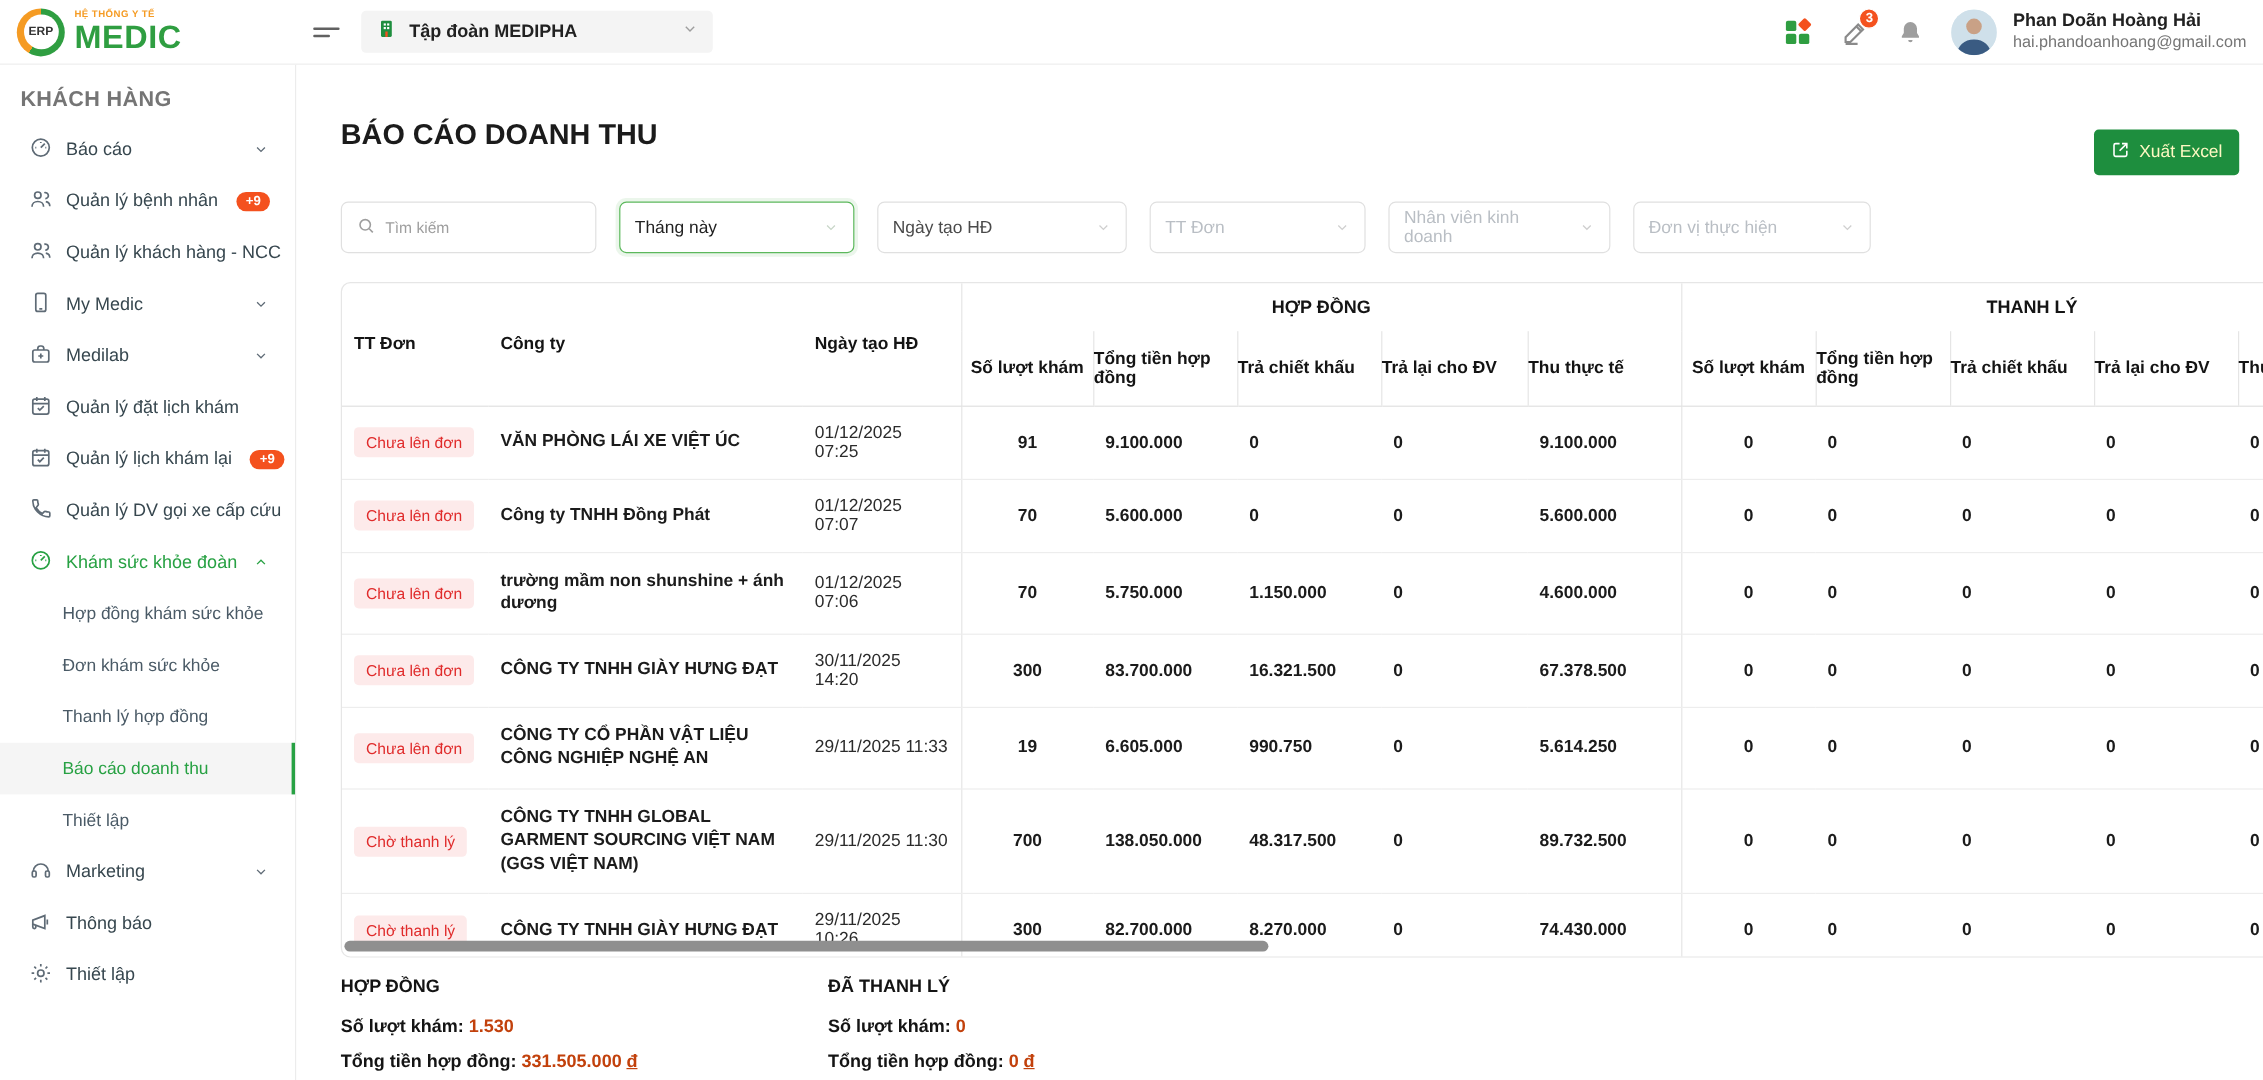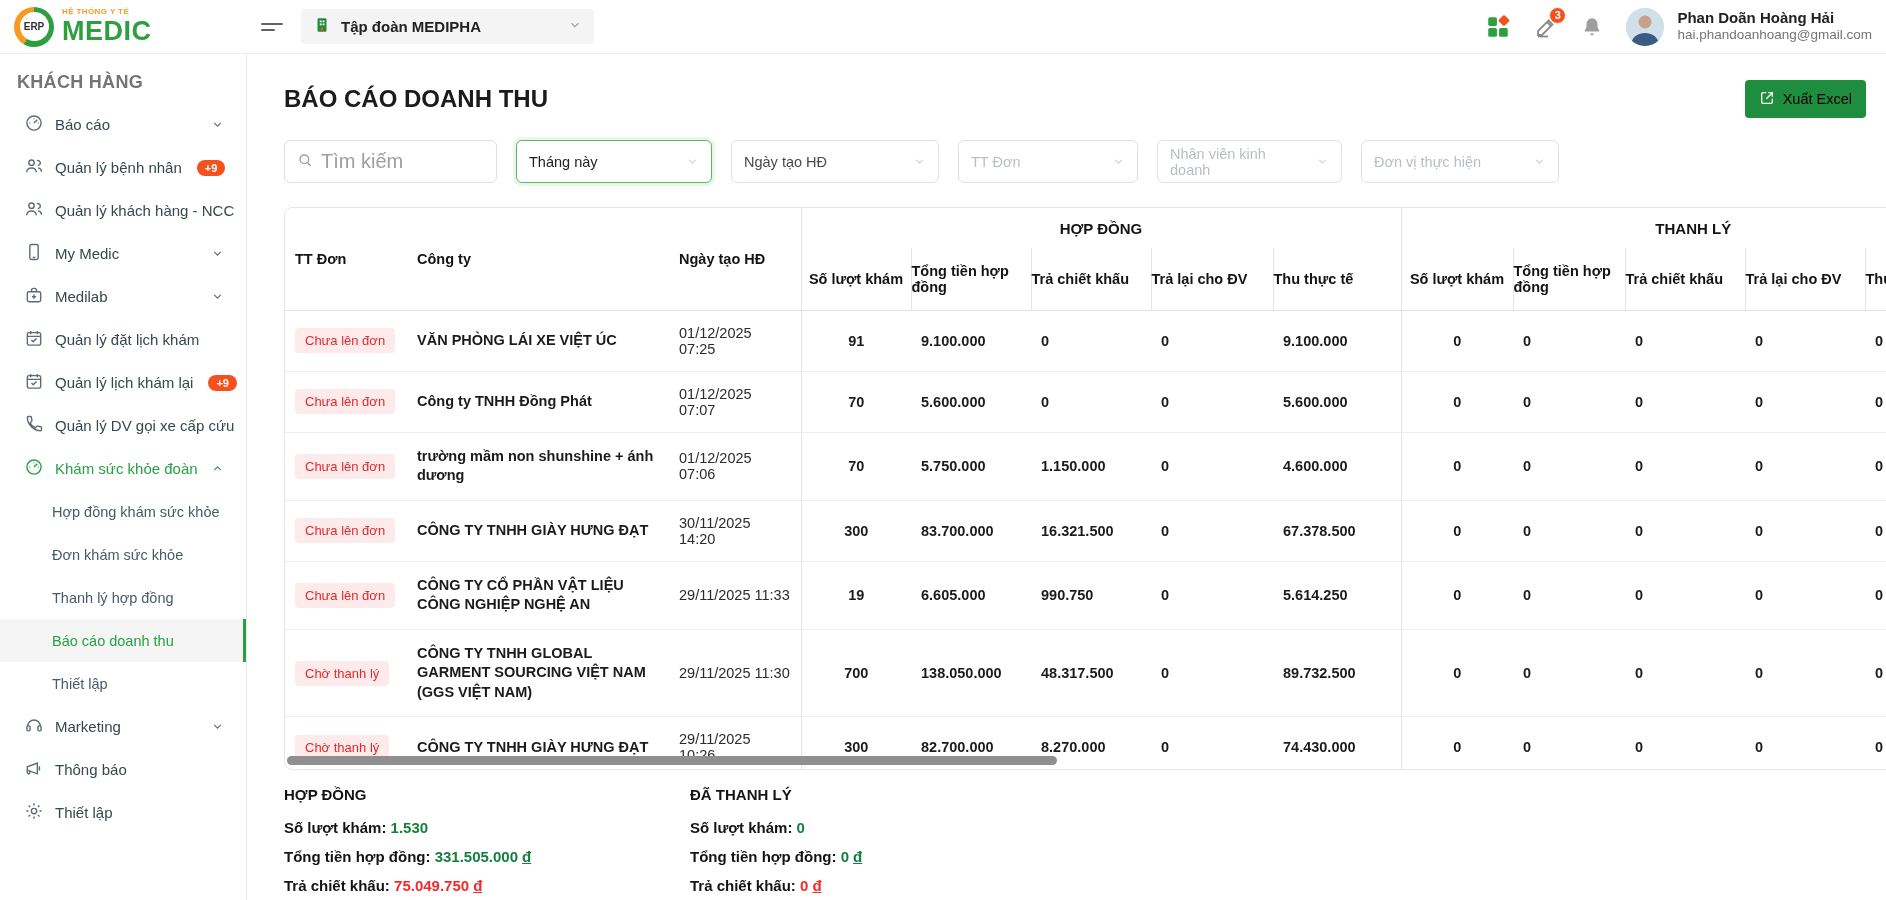--- a/index.html
+++ b/index.html
@@ -47,32 +47,32 @@
     border-radius: 10px; margin-left: 4px; }
   .sb-chev { margin-left: auto; display: flex; }
   .sb-sub { height: 43px; display: flex; align-items: center; padding-left: 52px; font-size: 14.5px;
     color: #4a5a66; cursor: pointer; }
   .sb-sub.active { background: #f5f5f5; color: #27a143; border-right: 3px solid #27a143; }
 
   
   .main { flex: 1; background: #fff; overflow: hidden; position: relative; }
   .page-head { display: flex; align-items: center; justify-content: space-between; padding: 26px 20px 0 37px; }
   .page-title { font-size: 24px; font-weight: 700; color: #1b1b1b; }
-  .btn-excel { background: #1e8e3e; color: #000000; border: none; border-radius: 4px; height: 38px;
+  .btn-excel { background: #1e8e3e; color: #fef9c3; border: none; border-radius: 4px; height: 38px;
     padding: 0 14px; font-size: 14.5px; font-weight: 500; display: flex; align-items: center; gap: 8px;
-    cursor: pointer; font-family: inherit; }
+    cursor: pointer; font-family: inherit; margin-top: 28px; }
 
   .filters { display: flex; gap: 19px; padding: 22px 0 0 37px; }
   .f-box { height: 43px; border: 1px solid #e0e0e0; border-radius: 6px; background: #fff;
     display: flex; align-items: center; padding: 0 12px; gap: 8px; font-size: 14.5px; }
   .f-box.select { justify-content: space-between; cursor: pointer; }
   .f-box .ph { color: #b9bec4; }
   .f-box .val { color: #212121; }
   .f-box.green { border: 1.5px solid #5cb85c; box-shadow: 0 0 0 3px rgba(92,184,92,.12); }
-  .f-search input { border: none; outline: none; font-size: 20px; width: 170px; font-family: inherit; color: #ec4899; }
+  .f-search input { border: none; outline: none; font-size: 13px; width: 170px; font-family: inherit; color: #ec4899; }
   .f-search input::placeholder { color: #9e9e9e; }
 
   
   .card { margin: 24px 0 0 37px; width: 1620px; border: 1px solid #e6e6e6; border-radius: 8px;
     background: #fff; overflow: hidden; position: relative; height: 563px; }
   table { border-collapse: collapse; table-layout: fixed; width: 1700px; }
   thead th { font-weight: 700; color: #141414; font-size: 14.5px; }
   th.group-hd { height: 40px; text-align: center; font-size: 15px; }
   tr.sub th { height: 62px; text-align: left; padding: 0 0; border-left: 1px solid #e5e5e5; vertical-align: middle; }
   tr.sub th.c-center { text-align: center; }
@@ -90,21 +90,21 @@
   .hscroll { position: absolute; left: 2px; bottom: 4px; width: 770px; height: 9px;
     background: #8f8f8f; border-radius: 5px; cursor: grab; }
 
   
   .summary { position: relative; margin: 16px 0 0 37px; }
   .sum-block { position: absolute; top: 0; }
   .sum-block.b0 { left: 0; }
   .sum-block.b1 { left: 406px; }
   .sum-title { font-size: 15px; font-weight: 700; color: #141414; margin-bottom: 10px; }
   .sum-row { font-size: 15px; font-weight: 700; color: #141414; line-height: 29px; white-space: nowrap; }
-  .sum-val.blue { color: #15803d; }
+  .sum-val.blue { color: #c2410c; }
   .sum-val.red { color: #f12b2b; }
   .sum-cur { text-decoration: underline; margin-left: 4px; }
 </style>
 </head>
 <body>
 
 <header class="topbar">
   <div class="logo-zone">
     <div class="logo-mark">
       <div class="inner">ERP</div>

